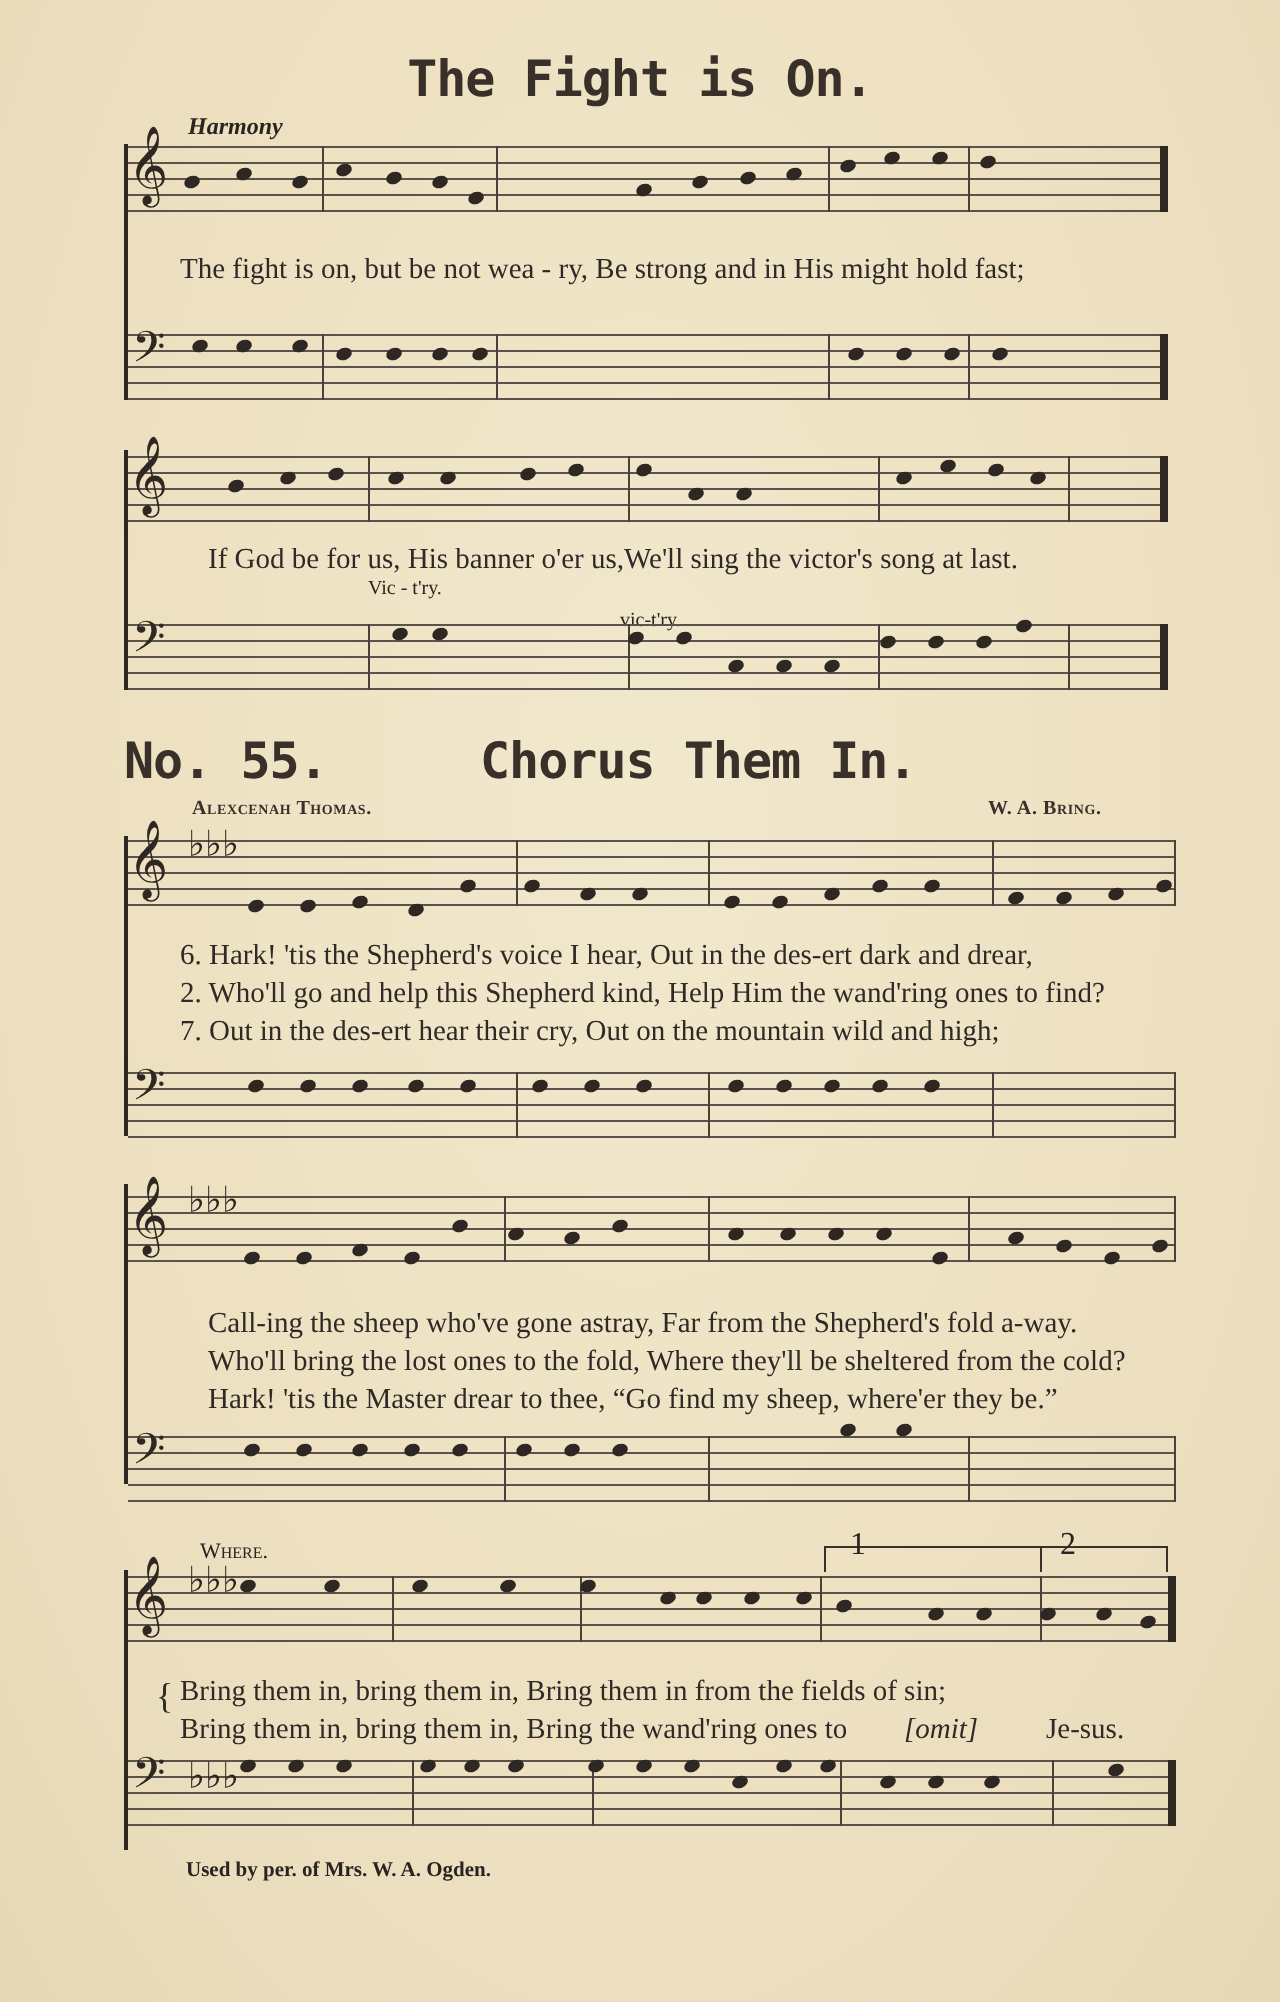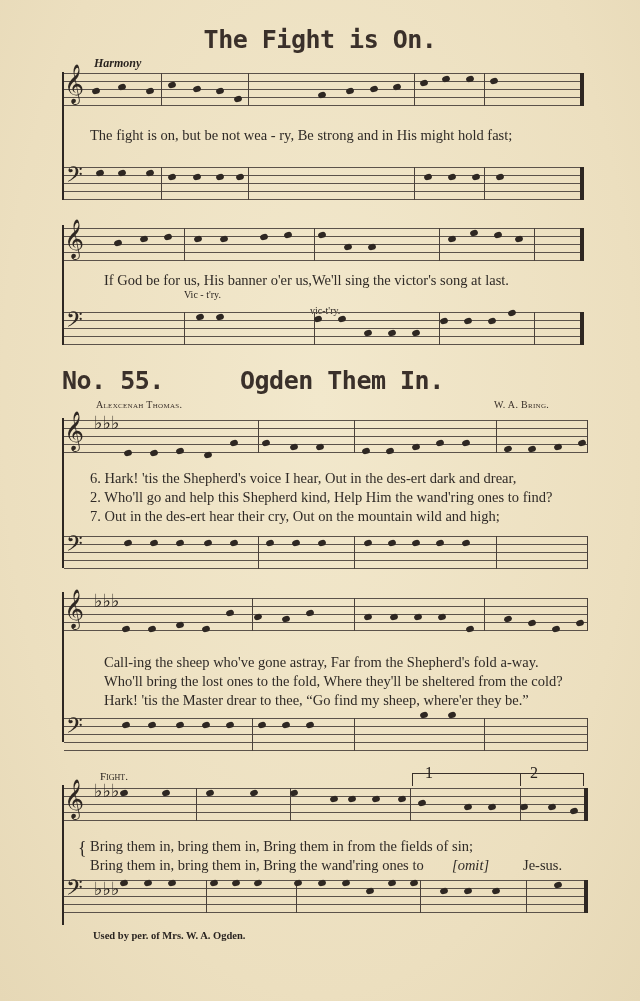--- a/index.html
+++ b/index.html
@@ -20,21 +20,21 @@
   .title-2 {
     left: 240px; top: 366px;
     font-family: "DejaVu Sans Mono", "Liberation Mono", monospace;
     font-weight: bold; font-size: 25px; letter-spacing: -0.5px; color: #3a302a;
   }
   .hymn-no {
     left: 62px; top: 366px;
     font-family: "DejaVu Sans Mono", "Liberation Mono", monospace;
     font-weight: bold; font-size: 25px; letter-spacing: -0.5px; color: #3a302a;
   }
-  .credit { font-family: "Liberation Serif", serif; font-size: 10px; font-variant: small-caps; letter-spacing: 0.3px; color: #3a302a; }
+  .credit { font-family: "Liberation Serif", serif; font-size: 10px; font-variant: small-caps; letter-spacing: 0.3px; color: #3a302a; font-weight: bold; }
   .lyric { font-family: "Liberation Serif", serif; font-size: 14.5px; color: #2f2a26; white-space: nowrap; }
   .small-italic { font-family: "Liberation Serif", serif; font-style: italic; font-weight: bold; font-size: 12px; }
   .small-caps { font-family: "Liberation Serif", serif; font-variant: small-caps; font-size: 11px; }
   .tiny { font-family: "Liberation Serif", serif; font-size: 10px; }
   .footer-note { font-family: "Liberation Serif", serif; font-weight: bold; font-size: 10.5px; }
   .staff { position: absolute; height: 32px; }
   .staff .line { position: absolute; left: 0; right: 0; height: 1px; background: #5b524a; }
   .staff .barline { position: absolute; top: 0; width: 1px; height: 33px; background: #4a413a; }
   .staff .final { position: absolute; top: 0; width: 4px; height: 33px; background: #2e2722; }
   .system-brace { position: absolute; width: 2px; background: #2e2722; }
@@ -156,21 +156,21 @@
 <div class="note" style="left:338px;top:316px"></div>
 <div class="note" style="left:364px;top:330px"></div>
 <div class="note" style="left:388px;top:330px"></div>
 <div class="note" style="left:412px;top:330px"></div>
 <div class="note" style="left:440px;top:318px"></div>
 <div class="note" style="left:464px;top:318px"></div>
 <div class="note" style="left:488px;top:318px"></div>
 <div class="note" style="left:508px;top:310px"></div>
 
 <div class="abs hymn-no">No. 55.</div>
-<div class="abs title-2">Ogden Them In.</div>
+<div class="abs title-2">Chorus Them In.</div>
 <div class="abs credit" style="left:96px;top:399px;">Alexcenah Thomas.</div>
 <div class="abs credit" style="left:494px;top:399px;">W. A. Bring.</div>
 
 <div class="system-brace" style="left:62px;top:418px;height:150px;"></div>
 <div class="staff" style="left:64px;top:420px;width:524px;">
   <div class="line" style="top:0"></div>
     <div class="line" style="top:8px"></div>
     <div class="line" style="top:16px"></div>
     <div class="line" style="top:24px"></div>
     <div class="line" style="top:32px"></div>
@@ -281,21 +281,21 @@
 <div class="note" style="left:148px;top:722px"></div>
 <div class="note" style="left:176px;top:722px"></div>
 <div class="note" style="left:202px;top:722px"></div>
 <div class="note" style="left:226px;top:722px"></div>
 <div class="note" style="left:258px;top:722px"></div>
 <div class="note" style="left:282px;top:722px"></div>
 <div class="note" style="left:306px;top:722px"></div>
 <div class="note" style="left:420px;top:712px"></div>
 <div class="note" style="left:448px;top:712px"></div>
 
-<div class="abs small-caps" style="left:100px;top:770px;">Fight.</div>
+<div class="abs small-caps" style="left:100px;top:770px;">Where.</div>
 <div class="abs" style="left:412px;top:773px;width:108px;height:12px;border-top:1px solid #3a302a;border-left:1px solid #3a302a;"></div>
 <div class="abs" style="left:425px;top:764px;font-size:16px;font-family:'Liberation Serif',serif;">1</div>
 <div class="abs" style="left:520px;top:773px;width:62px;height:12px;border-top:1px solid #3a302a;border-left:1px solid #3a302a;border-right:1px solid #3a302a;"></div>
 <div class="abs" style="left:530px;top:764px;font-size:16px;font-family:'Liberation Serif',serif;">2</div>
 
 <div class="system-brace" style="left:62px;top:785px;height:140px;"></div>
 <div class="staff" style="left:64px;top:788px;width:524px;">
   <div class="line" style="top:0"></div>
     <div class="line" style="top:8px"></div>
     <div class="line" style="top:16px"></div>

